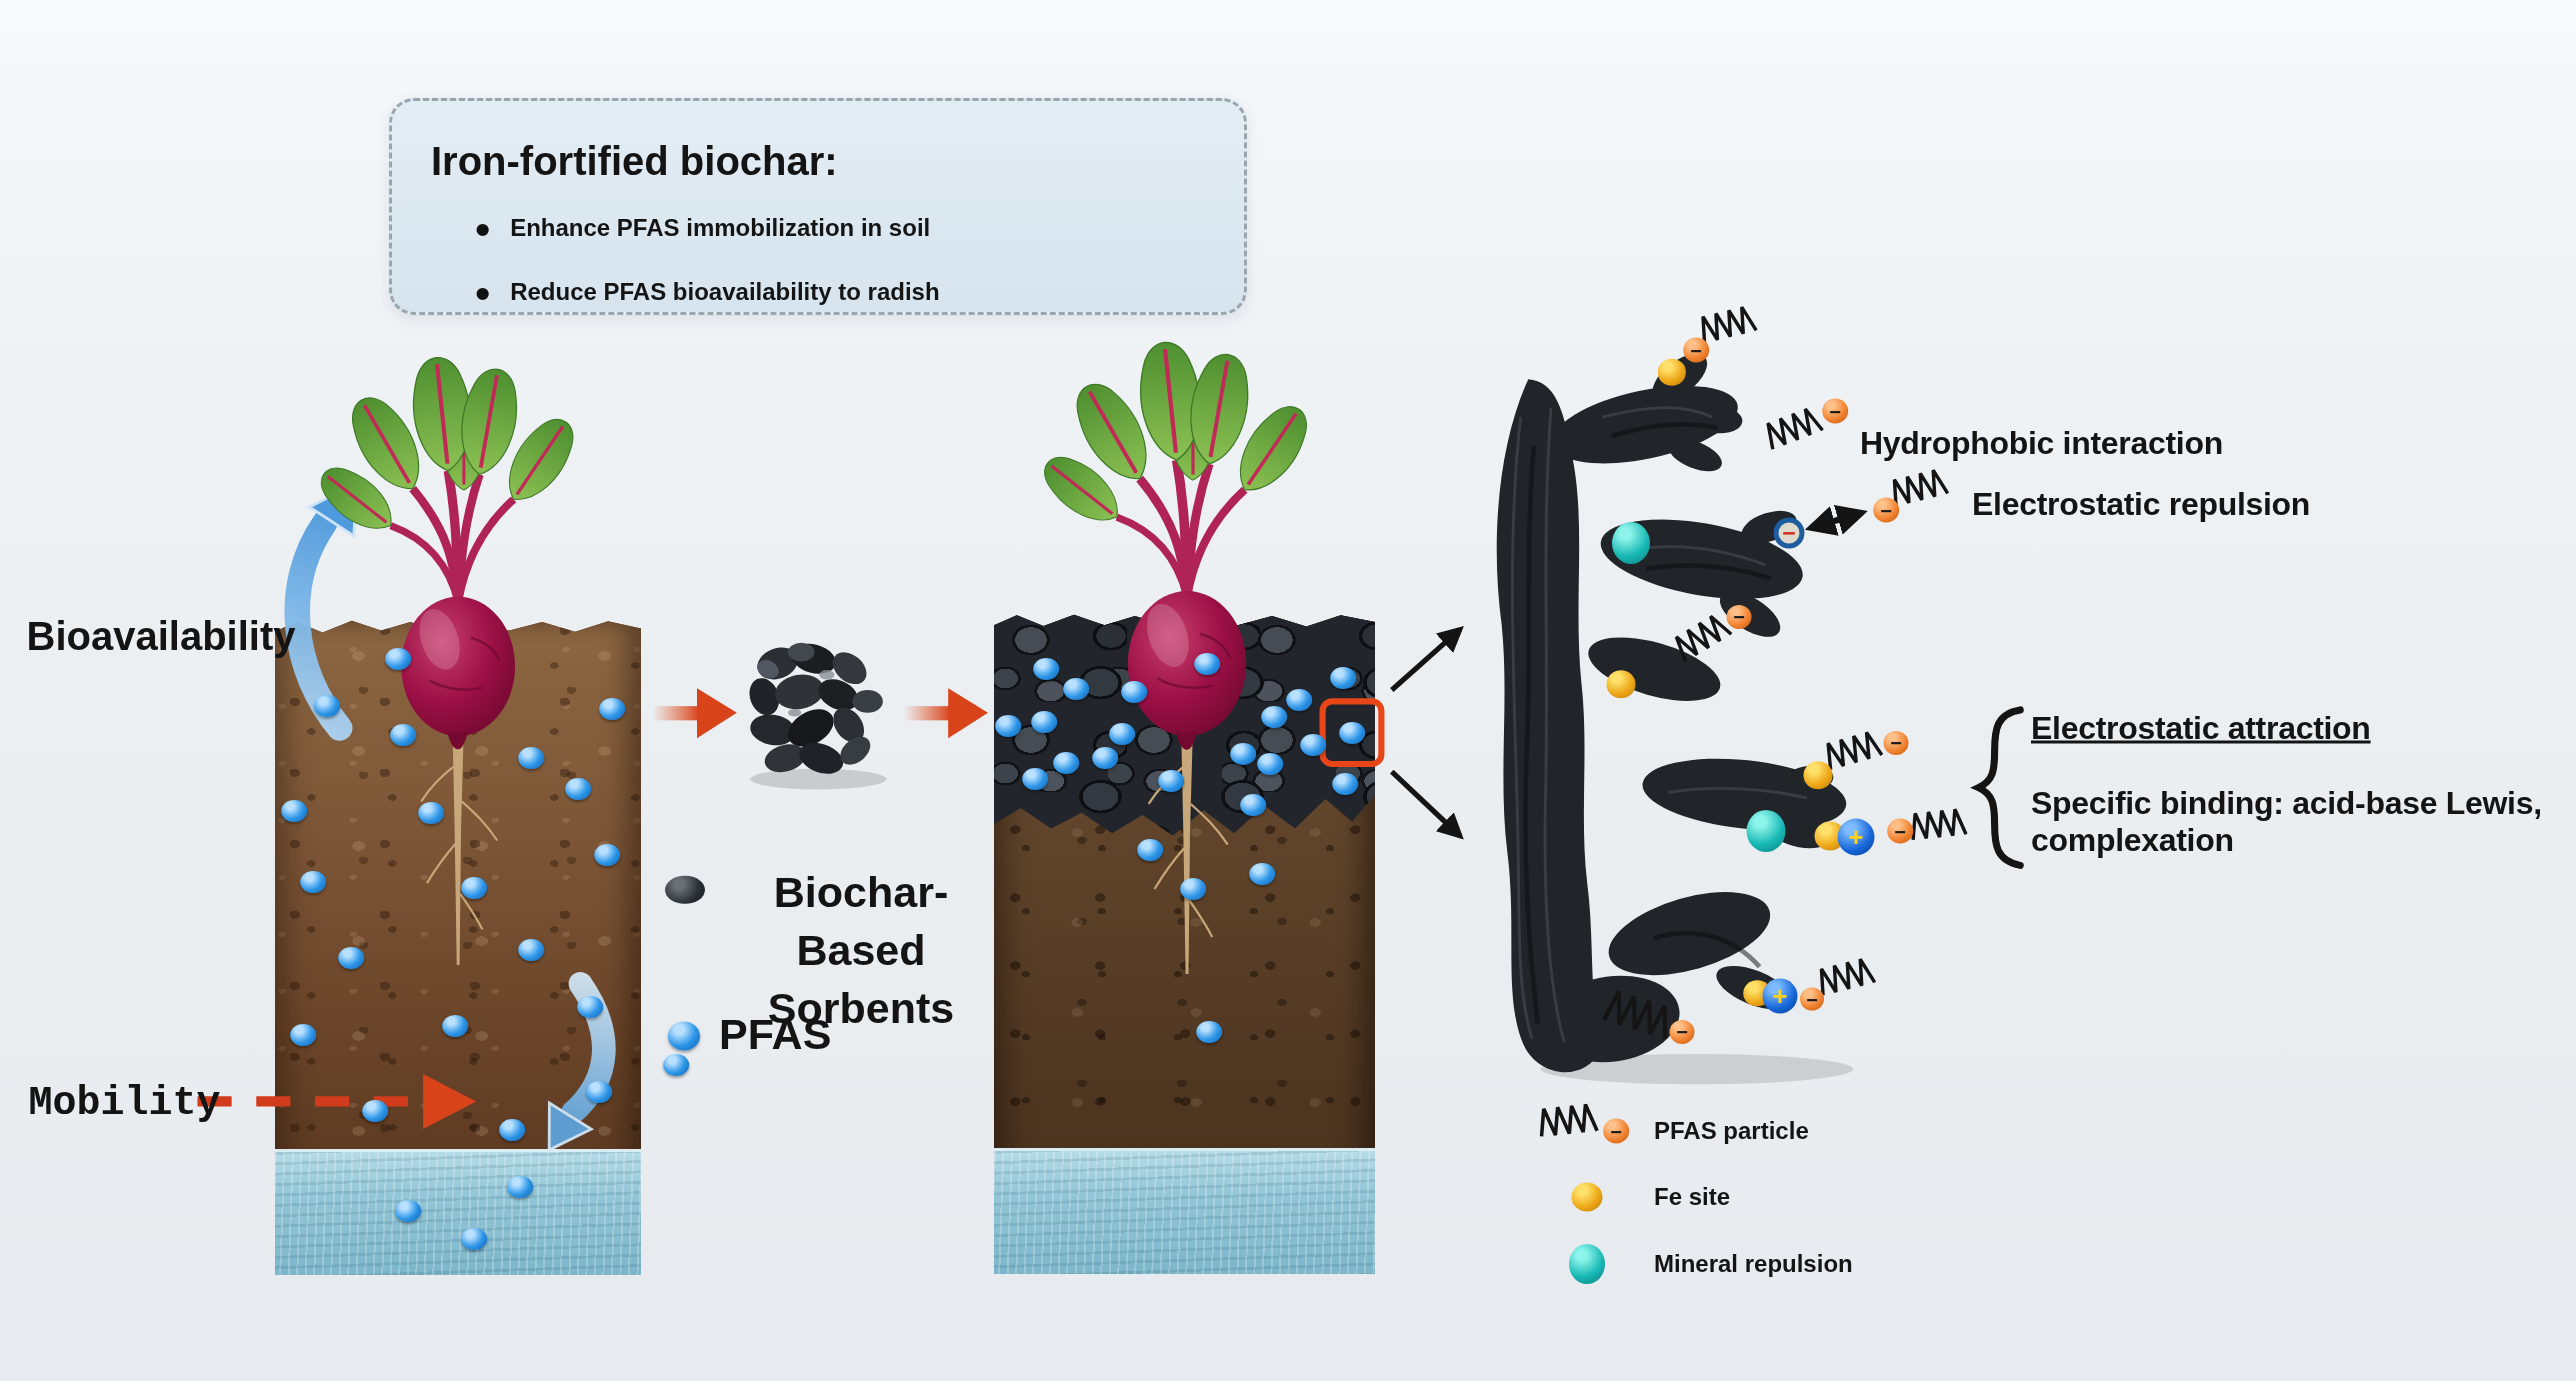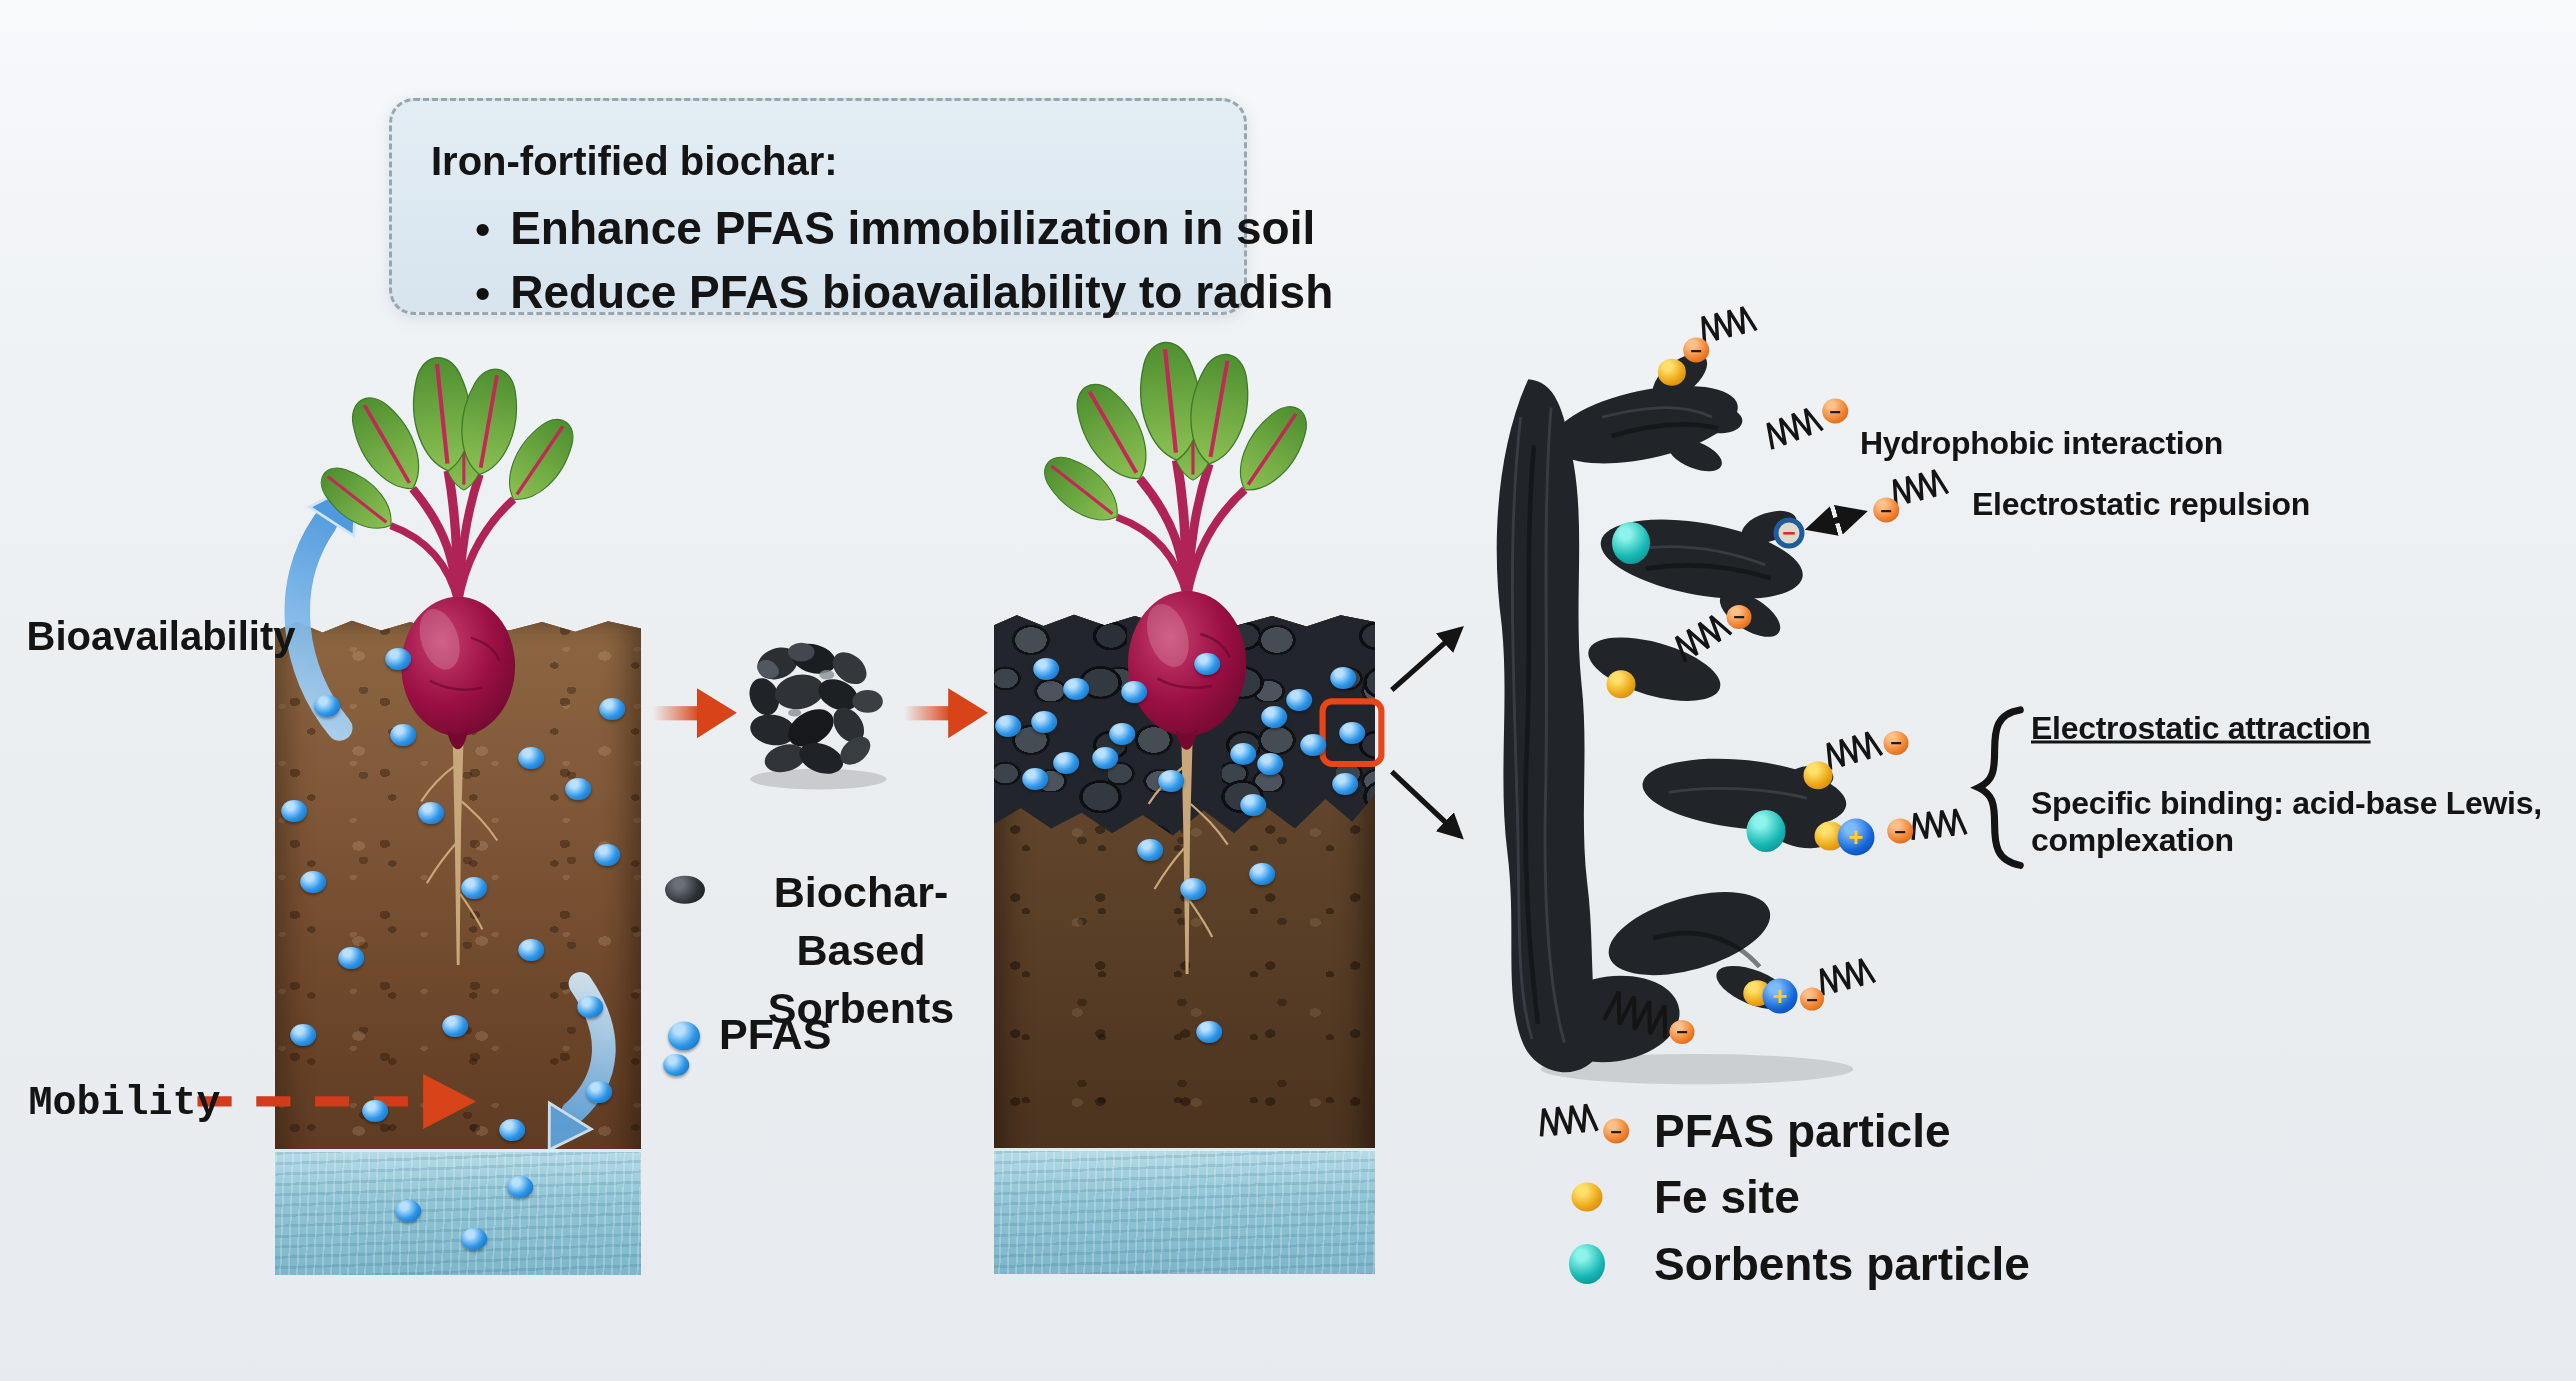--- a/index.html
+++ b/index.html
@@ -1,21 +1,21 @@
 <!DOCTYPE html>
 <html style="font-size:15px"><head>
 <meta charset="utf-8">
 <style>
   html,body{margin:0;padding:0;background:#dfe3e7;}
   #stage{position:relative;width:2576px;height:1381px;overflow:hidden;
          font-family:"Liberation Sans","DejaVu Sans",sans-serif;
          background:linear-gradient(180deg,#f7f9fb 0%,#f0f3f6 22%,#ebeef1 55%,#e7eaee 100%);}
   .lbl{position:absolute;font-weight:bold;color:#141414;transform:translateY(-50%);white-space:nowrap;}
   .lbl.wrap{white-space:normal;transform:none;}
-  .f44{font-size:40px;} .f40{font-size:46px;} .f45{font-size:43px;} .f34{font-size:32px;letter-spacing:-0.3px;}
+  .f44{font-size:40px;} .f40{font-size:24px;} .f45{font-size:43px;} .f34{font-size:32px;letter-spacing:-0.3px;}
 
   
   #titlebox{position:absolute;left:389px;top:98px;width:858px;height:217px;border-radius:25px;
             background:linear-gradient(180deg,#e3edf4,#d7e4ee);border:3.8px dashed #9aa6ae;box-sizing:border-box;
             box-shadow:0 3.8px 13.3px rgba(120,140,160,.18);}
   .bullet-row{position:absolute;display:flex;align-items:center;gap:19px;transform:translateY(-50%);}
   .bullet-dot{font-size:28.4px;line-height:1;color:#111;}
 
   
   .col{position:absolute;}
@@ -367,16 +367,16 @@
   <div class="lbl f34" style="left:2031px;top:728px;text-decoration:underline;">Electrostatic attraction</div>
   <div class="lbl wrap f34" style="left:2031px;top:785px;width:569px;line-height:1.16;">Specific binding: acid-base Lewis, complexation</div>
 
   <span class="ball b-orange" style="left:1616px;top:1131px;width:25.6px;height:25px;">
       <span>−</span>
     </span>
   <div class="lbl f40" style="left:1654px;top:1131px;">PFAS particle</div>
   <span class="ball b-fe" style="left:1587px;top:1197px;width:31px;height:29px;"></span>
   <div class="lbl f40" style="left:1654px;top:1197px;">Fe site</div>
   <span class="ball b-mineral" style="left:1587px;top:1264px;width:36px;height:40px;"></span>
-  <div class="lbl f40" style="left:1654px;top:1264px;">Sorbents particle</div>
+  <div class="lbl f40" style="left:1654px;top:1264px;">Mineral repulsion</div>
 
 </div>
 
 
 </body></html>

